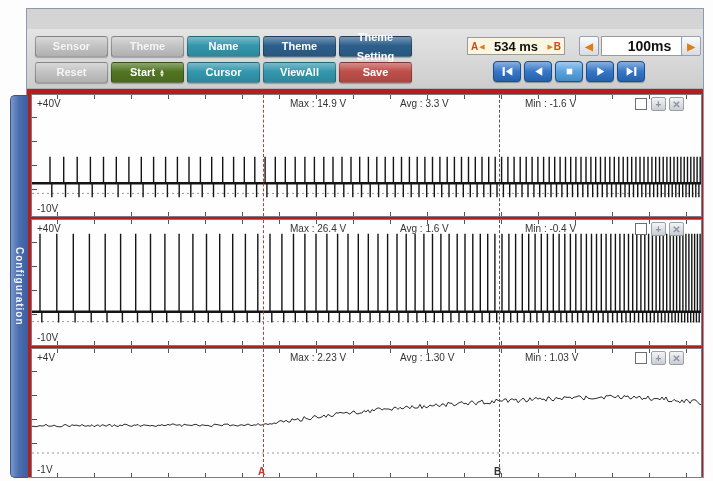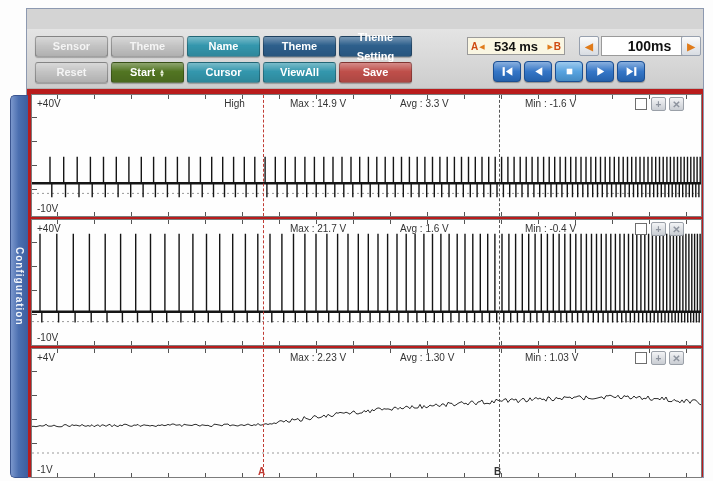--- a/index.html
+++ b/index.html
@@ -218,21 +218,20 @@
           <div class="tick-bottom" style="left: 617px;"></div>
           <div class="tick-top" style="left: 654px;"></div>
           <div class="tick-bottom" style="left: 654px;"></div>
           <div class="tick-left" style="top: 22px;"></div>
           <div class="tick-left" style="top: 46px;"></div>
           <div class="tick-left" style="top: 70px;"></div>
           <div class="tick-left" style="top: 94px;"></div>
           <div class="cursor a" style="left: 231px;"></div>
           <div class="cursor b" style="left: 467px;"></div>
           <span class="lbl scale-top">+40V</span>
-          <span class="lbl ch-name">High</span>
           <span class="lbl stat-max">Max : 14.9 V</span>
           <span class="lbl stat-avg">Avg : 3.3 V</span>
           <span class="lbl stat-min">Min : -1.6 V</span>
           <span class="lbl scale-bottom">-10V</span>
           <span class="ckbx"></span>
           <button class="chbtn add">+</button>
           <button class="chbtn close">✕</button>
         </div>
         <div class="channel" style="top: 130px; height: 127px;">
           <svg class="wave" width="671" height="127" viewBox="0 0 671 127">
@@ -276,21 +275,21 @@
           <div class="tick-bottom" style="left: 617px;"></div>
           <div class="tick-top" style="left: 654px;"></div>
           <div class="tick-bottom" style="left: 654px;"></div>
           <div class="tick-left" style="top: 22px;"></div>
           <div class="tick-left" style="top: 46px;"></div>
           <div class="tick-left" style="top: 70px;"></div>
           <div class="tick-left" style="top: 94px;"></div>
           <div class="cursor a" style="left: 231px;"></div>
           <div class="cursor b" style="left: 467px;"></div>
           <span class="lbl scale-top">+40V</span>
-          <span class="lbl stat-max">Max : 21.7 V</span>
+          <span class="lbl stat-max">Max : 26.4 V</span>
           <span class="lbl stat-avg">Avg : 1.6 V</span>
           <span class="lbl stat-min">Min : -0.4 V</span>
           <span class="lbl scale-bottom">-10V</span>
           <span class="ckbx"></span>
           <button class="chbtn add">+</button>
           <button class="chbtn close">✕</button>
         </div>
         <div class="channel" style="top: 259px; height: 130px;">
           <svg class="wave" width="671" height="130" viewBox="0 0 671 130">
             <line x1="0" y1="104" x2="671" y2="104" stroke="#9a9a9a" stroke-width="1" stroke-dasharray="2 3"></line>

